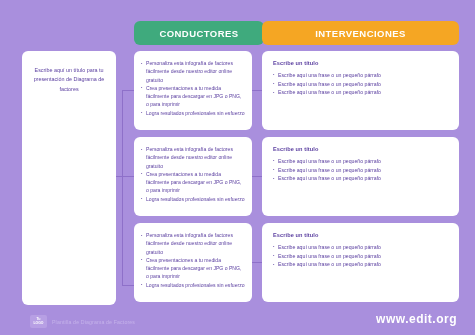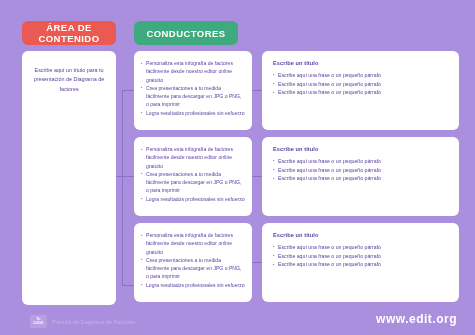--- a/index.html
+++ b/index.html
@@ -31,21 +31,21 @@
     font-size: 9.5px;
     letter-spacing: 0.45px;
     text-align: center;
     padding: 0 6px;
   }
   #hdr-contenido {
     left: 22px; top: 21px; width: 94px;
     background: #ea5a52;
   }
   #hdr-conductores {
-    left: 134px; top: 21px; width: 104px;
+    left: 134px; top: 21px; width: 130px;
     background: #3faa7d;
   }
   #hdr-intervenciones {
     left: 262px; top: 21px; width: 197px;
     background: #f5a623;
   }
 
   
   .card {
     position: absolute;
@@ -209,24 +209,24 @@
 
   <div class="connector" id="conn-left-spine"></div>
   <div class="connector" id="conn-left-top"></div>
   <div class="connector" id="conn-left-mid"></div>
   <div class="connector" id="conn-left-bot"></div>
   <div class="connector" id="conn-left-stub"></div>
   <div class="connector conn-right" id="conn-right-0"></div>
   <div class="connector conn-right" id="conn-right-1"></div>
   <div class="connector conn-right" id="conn-right-2"></div>
 
-  <div class="col-header" id="hdr-contenido">ÁREA DE CONTENIDO</div>
 
   <div class="col-header" id="hdr-conductores">CONDUCTORES</div>
 
+  <div class="col-header" id="hdr-intervenciones">INTERVENCIONES</div>
 
   <div class="card" id="card-contenido">
     <div class="title-text">Escribe aquí un título para tu presentación de Diagrama de factores</div>
   </div>
 
   <div class="card card-conductor" id="conductor-0">
     <ul class="bullets">
       <li>Personaliza esta infografía de factores fácilmente desde nuestro editor online gratuito</li>
       <li>Crea presentaciones a tu medida fácilmente para descargar en JPG o PNG, o para imprimir</li>
       <li>Logra resultados profesionales sin esfuerzo</li>

